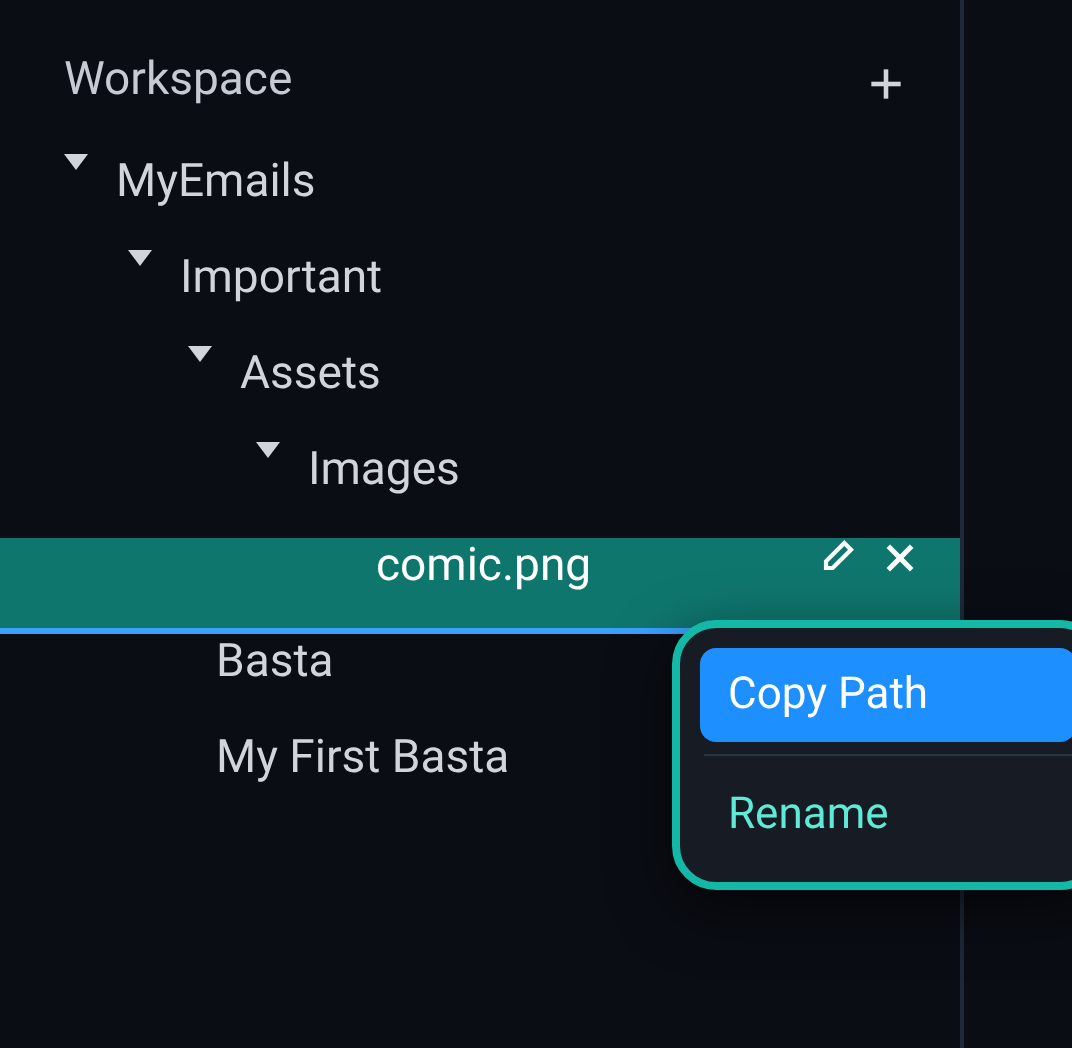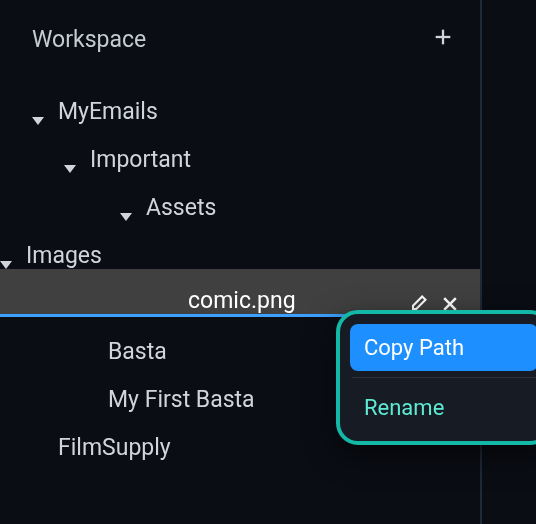--- a/index.html
+++ b/index.html
@@ -18,52 +18,52 @@
     }
     .sidebar {
       width: 482px;
       height: 100%;
       background: #0a0d14;
       border-right: 2px solid #1f2937;
       padding-top: 8px;
     }
     .workspace-header {
       display: flex;
-      align-items: flex-start;
+      align-items: flex-end;
       justify-content: space-between;
       padding: 18px 26px 16px 32px;
     }
     .workspace-title {
       font-size: 23px;
       color: #c5cad3;
       font-weight: 400;
     }
     .plus-icon {
       width: 22px;
       height: 22px;
       color: #d1d5db;
       cursor: pointer;
     }
     .tree {
       padding-top: 8px;
     }
     .tree-item {
       display: flex;
-      align-items: flex-end;
+      align-items: flex-start;
       height: 48px;
       cursor: pointer;
       position: relative;
     }
     .tree-item.level-0 { padding-left: 32px; }
     .tree-item.level-1 { padding-left: 64px; }
-    .tree-item.level-2 { padding-left: 120px; }
-    .tree-item.level-3 { }
+    .tree-item.level-2 { padding-left: 94px; }
+    .tree-item.level-3 { padding-left: 128px; }
     .tree-item.level-4 { padding-left: 162px; }
     .tree-item.selected {
-      background: #404040;
+      background: #0f766e;
       color: #fff;
       border-bottom: 3px solid #3da0ff;
     }
     .tree-caret {
       width: 0;
       height: 0;
       border-left: 6px solid transparent;
       border-right: 6px solid transparent;
       border-top: 8px solid #d1d5db;
       margin-right: 14px;
@@ -174,24 +174,20 @@
     </div>
 
     <div class="tree-item level-1 no-caret">
       <div class="tree-label">Basta</div>
     </div>
 
     <div class="tree-item level-1 no-caret">
       <div class="tree-label">My First Basta</div>
     </div>
 
-    <div class="tree-item level-0">
-      <div class="tree-caret hidden"></div>
-      <div class="tree-label">FilmSupply</div>
-    </div>
 
   </div>
 </div>
 
 <div class="context-menu">
   <div class="context-item highlighted">Copy Path</div>
   <div class="context-divider"></div>
   <div class="context-item">Rename</div>
 </div>
 

